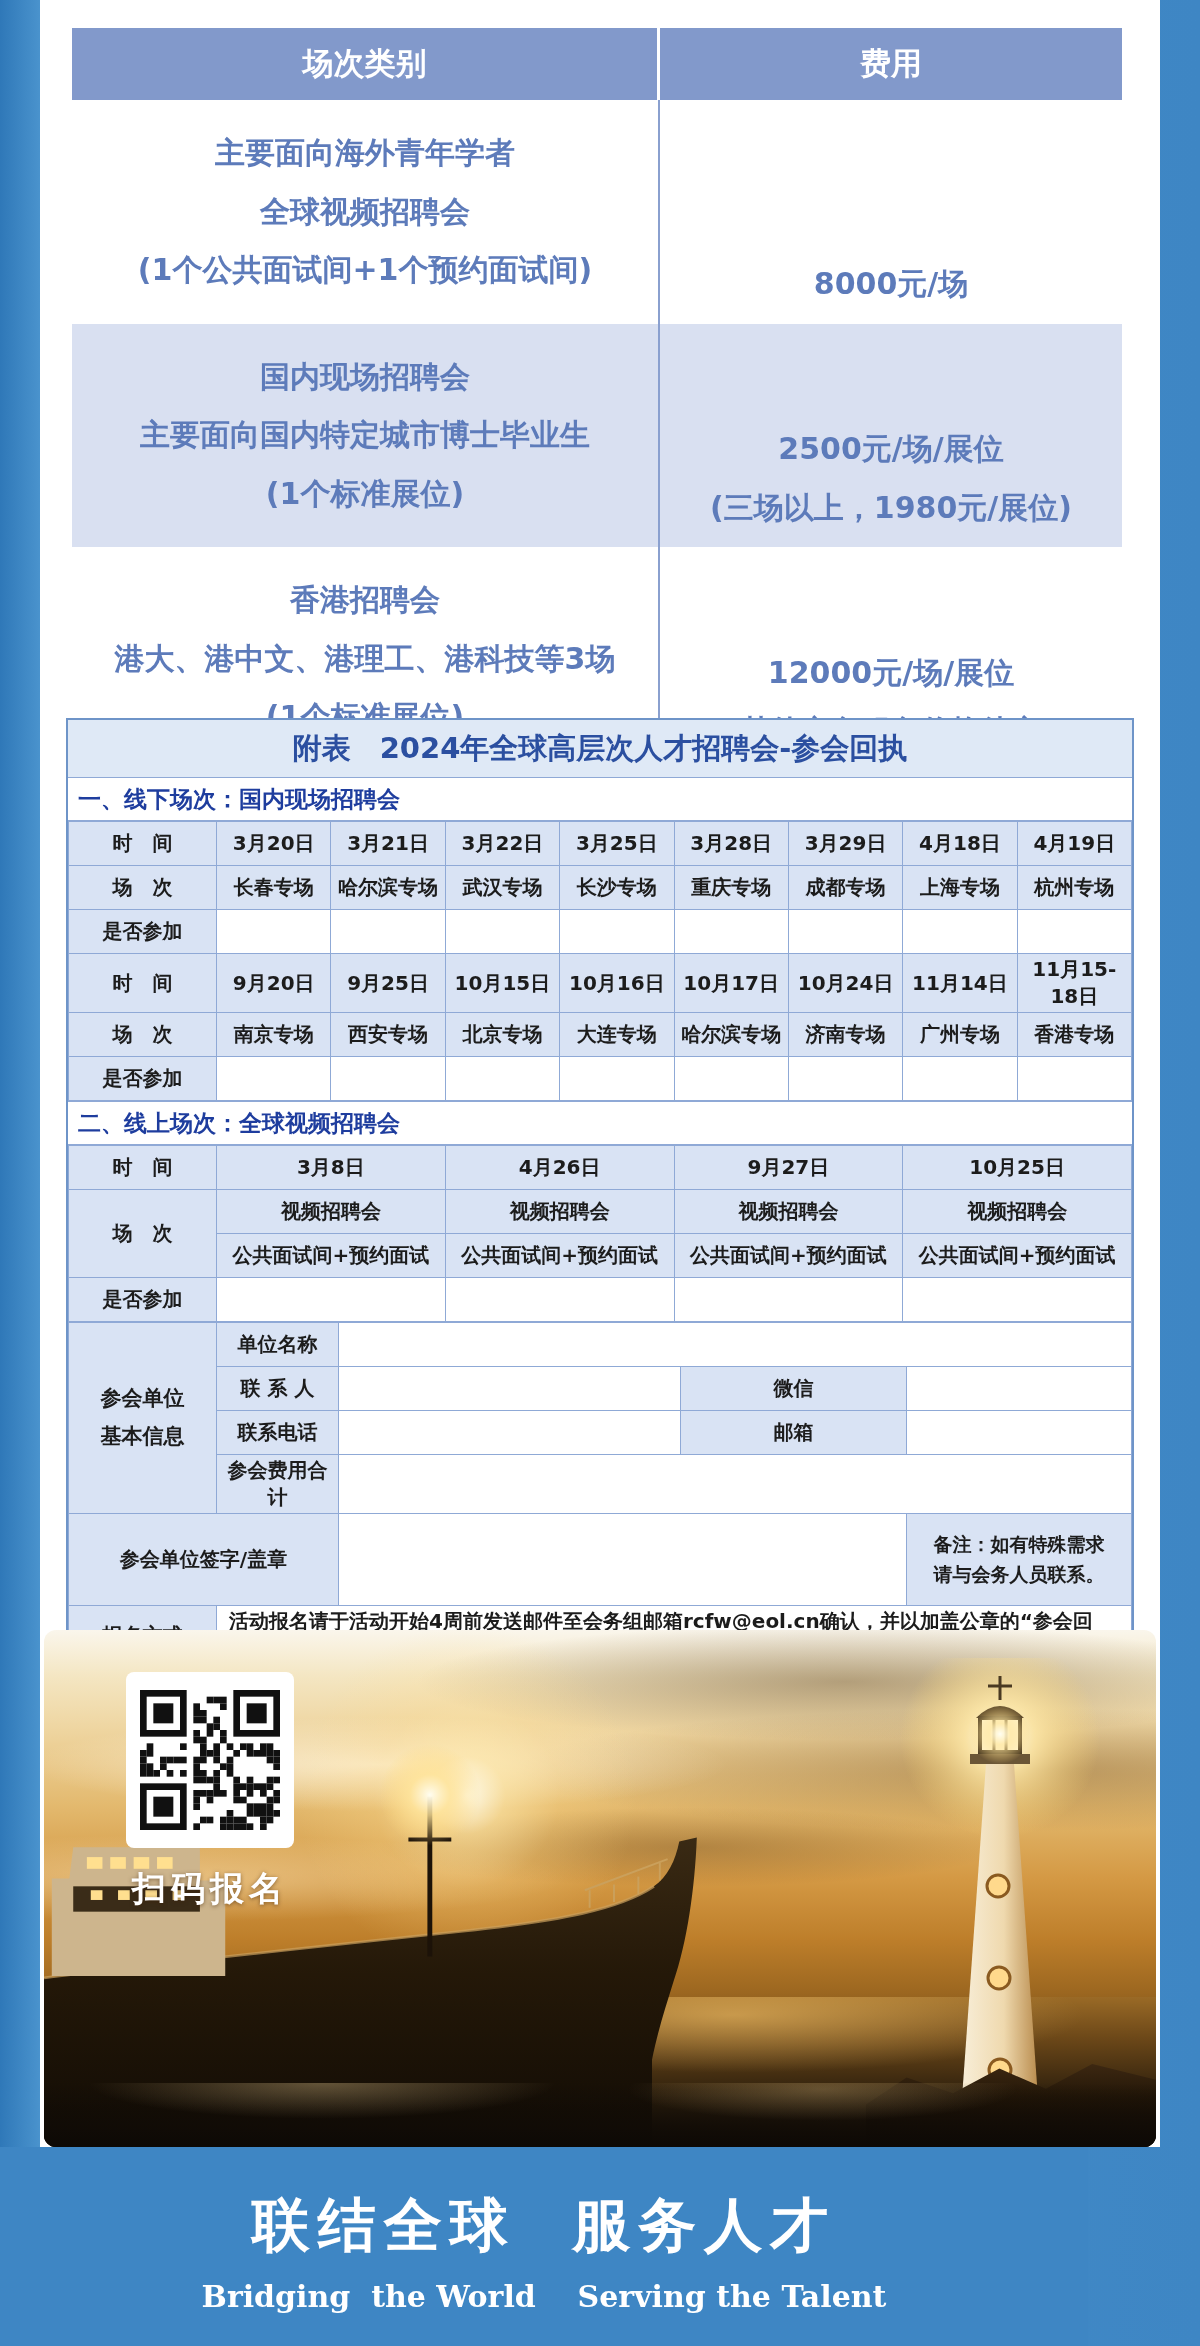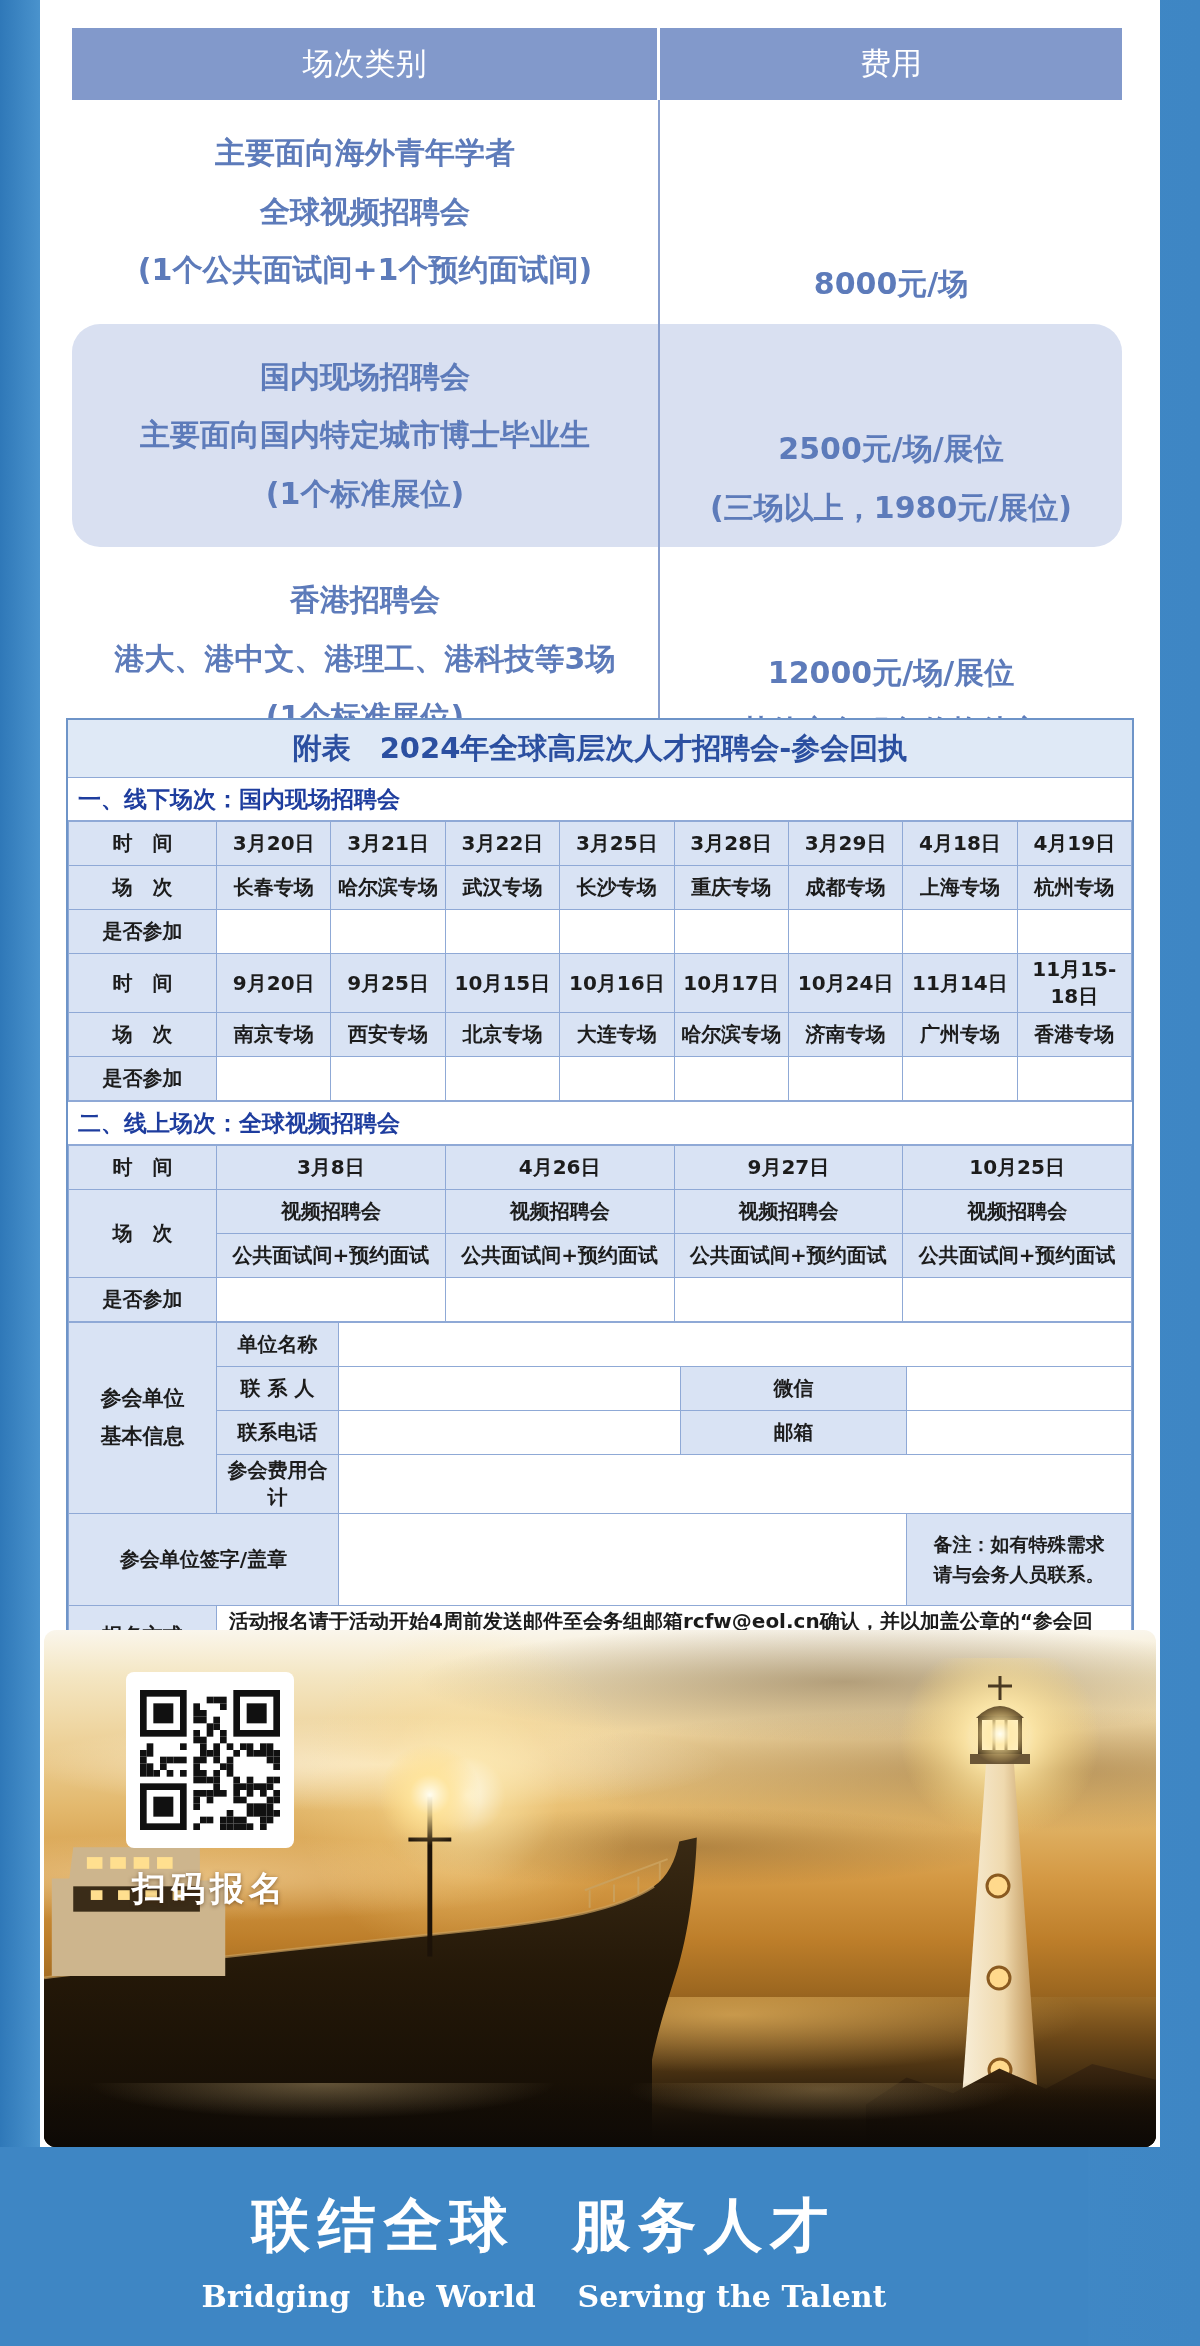--- a/index.html
+++ b/index.html
@@ -3,27 +3,27 @@
 <meta charset="utf-8">
 <style>
   html,body{margin:0;padding:0;background:#3e86c4;}
   *{box-sizing:border-box;}
   body{font-family:"DejaVu Sans","Liberation Sans",sans-serif;}
   .page{position:relative;width:1200px;height:2346px;overflow:hidden;background:linear-gradient(90deg,#2f78b8 0,#4a93cd 40px,#4a93cd 40px,#3e86c4 100%);}
   .panel{position:absolute;left:40px;top:0;width:1120px;height:2147px;background:#ffffff;}
 
   
   .pricing{position:absolute;left:72px;top:28px;width:1050px;}
-  .p-head{display:flex;height:72px;background:#8299cb;color:#fff;font-weight:normal;font-size:31px;text-align:center;}
+  .p-head{display:flex;height:72px;background:#8299cb;color:#fff;font-weight:bold;font-size:31px;text-align:center;}
   .p-head .pc1{width:56%;display:flex;align-items:center;justify-content:center;border-right:3px solid #fff;}
   .p-head .pc2{flex:1;display:flex;align-items:center;justify-content:center;}
   .p-row{display:flex;color:#5d7bba;font-size:30px;line-height:1.95;text-align:center;font-weight:bold;}
   .p-row .pc1{width:56%;border-right:2px solid #8aa0cf;display:flex;flex-direction:column;justify-content:center;padding:24px 6px;}
   .p-row .pc2{flex:1;display:flex;flex-direction:column;justify-content:flex-end;padding:10px 6px;}
-  .p-row.alt{background:#d9e0f1;border-radius:28px;}
+  .p-row.alt{background:#d9e0f1;}
   .p-rule{height:7px;background:#8299cb;}
 
   
   .form-box{position:absolute;left:66px;top:718px;width:1068px;border:2px solid #6e94c8;background:#fff;}
   .f-title{background:#dfe9f6;color:#2b4fa0;font-weight:bold;font-size:29px;text-align:center;padding:9px 0 8px;border-bottom:1px solid #8fa9d6;}
   .f-section{color:#1e3d9e;font-weight:bold;font-size:23px;padding:6px 10px 5px;background:#fff;border-bottom:1px solid #8fa9d6;}
   table.f-table{width:100%;border-collapse:collapse;table-layout:fixed;}
   table.f-table td{border:1px solid #8fa9d6;text-align:center;font-size:20px;font-weight:bold;color:#1c1c1c;height:44px;padding:2px 4px;overflow:hidden;}
   table.f-table td.lbl{background:#d9e3f4;}
   table.f-table tr.tint td{background:#d9e3f4;}

